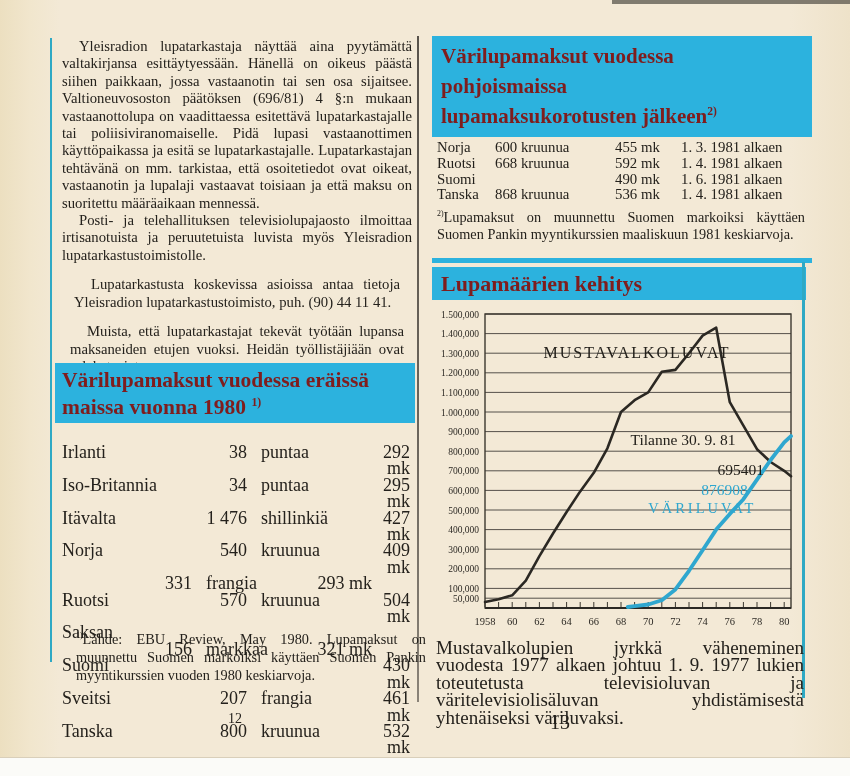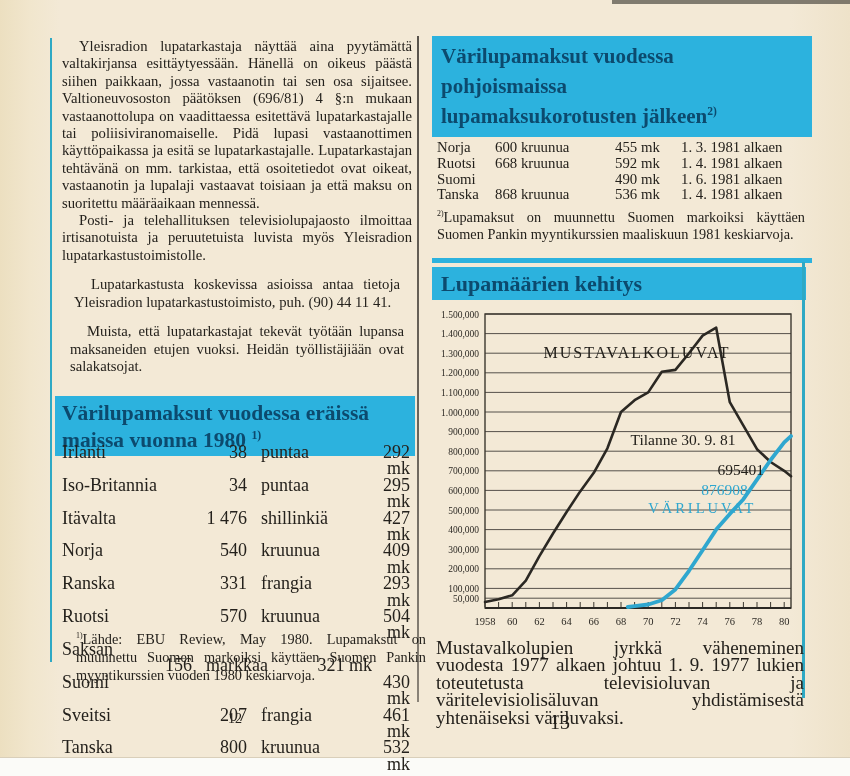--- a/index.html
+++ b/index.html
@@ -5,28 +5,28 @@
   html,body{margin:0;padding:0;}
   body{
     width:850px;height:776px;position:relative;overflow:hidden;
     font-family:"Liberation Serif","DejaVu Serif",serif;
     background:linear-gradient(90deg,#ecdfc0 0px,#f1e6cd 30px,#f3e9d6 60px,#f3e9d6 790px,#eee2c9 850px);
     color:#24211c;
   }
   #page{position:absolute;inset:0;}
   .abs{position:absolute;}
   .para{text-align:justify;text-indent:17px;font-size:14.7px;line-height:17.4px;hyphens:auto;}
-  .cyan-band{background:#2cb2de;color:#0c4a6e;font-weight:bold;}
+  .cyan-band{background:#2cb2de;color:#7f1d1d;font-weight:bold;}
   .band-line{white-space:nowrap;}
   sup{font-size:0.55em;vertical-align:super;line-height:0;}
   
   #left-rule{left:50px;top:38px;width:2px;height:624px;background:#2fa9c4;}
   #gutter-line{left:417px;top:36px;width:2px;height:666px;background:linear-gradient(180deg,#59534b,#6b655c 60%,#8a8378);}
   #left-col{left:62px;top:38px;width:350px;}
-  #left-band{left:55px;top:363px;width:360px;height:60px;font-size:21.5px;line-height:27px;padding:4px 0 0 7px;box-sizing:border-box;margin-top:33px;}
+  #left-band{left:55px;top:363px;width:360px;height:60px;font-size:21.5px;line-height:27px;padding:4px 0 0 7px;box-sizing:border-box;}
   #left-table{left:62px;top:444px;width:348px;font-size:18px;line-height:16.4px;}
   .lrow{display:grid;grid-template-columns:130px 55px 125px 1fr;}
   .l-amount{text-align:right;}
   .l-curr{padding-left:14px;}
   .l-mk{text-align:right;}
   #footnote1{left:76px;top:621px;width:350px;margin-top:10px;}
   .footnote{font-size:14.3px;line-height:17.8px;text-align:justify;hyphens:auto;}
   #pagenum-12{left:55px;top:711px;width:360px;text-align:center;font-size:14px;}
   
   #r-band1{left:432px;top:36px;width:380px;height:101px;font-size:21px;line-height:30px;padding:5px 0 0 9px;box-sizing:border-box;}
@@ -86,21 +86,20 @@
         <span class="l-curr">shillinkiä</span>
         <span class="l-mk">427 mk</span>
       </div>
     <div class="lrow">
         <span class="l-country">Norja</span>
         <span class="l-amount">540</span>
         <span class="l-curr">kruunua</span>
         <span class="l-mk">409 mk</span>
       </div>
     <div class="lrow">
-        <span class="l-country">Ranska</span>
         <span class="l-amount">331</span>
         <span class="l-curr">frangia</span>
         <span class="l-mk">293 mk</span>
       </div>
     <div class="lrow">
         <span class="l-country">Ruotsi</span>
         <span class="l-amount">570</span>
         <span class="l-curr">kruunua</span>
         <span class="l-mk">504 mk</span>
       </div>

